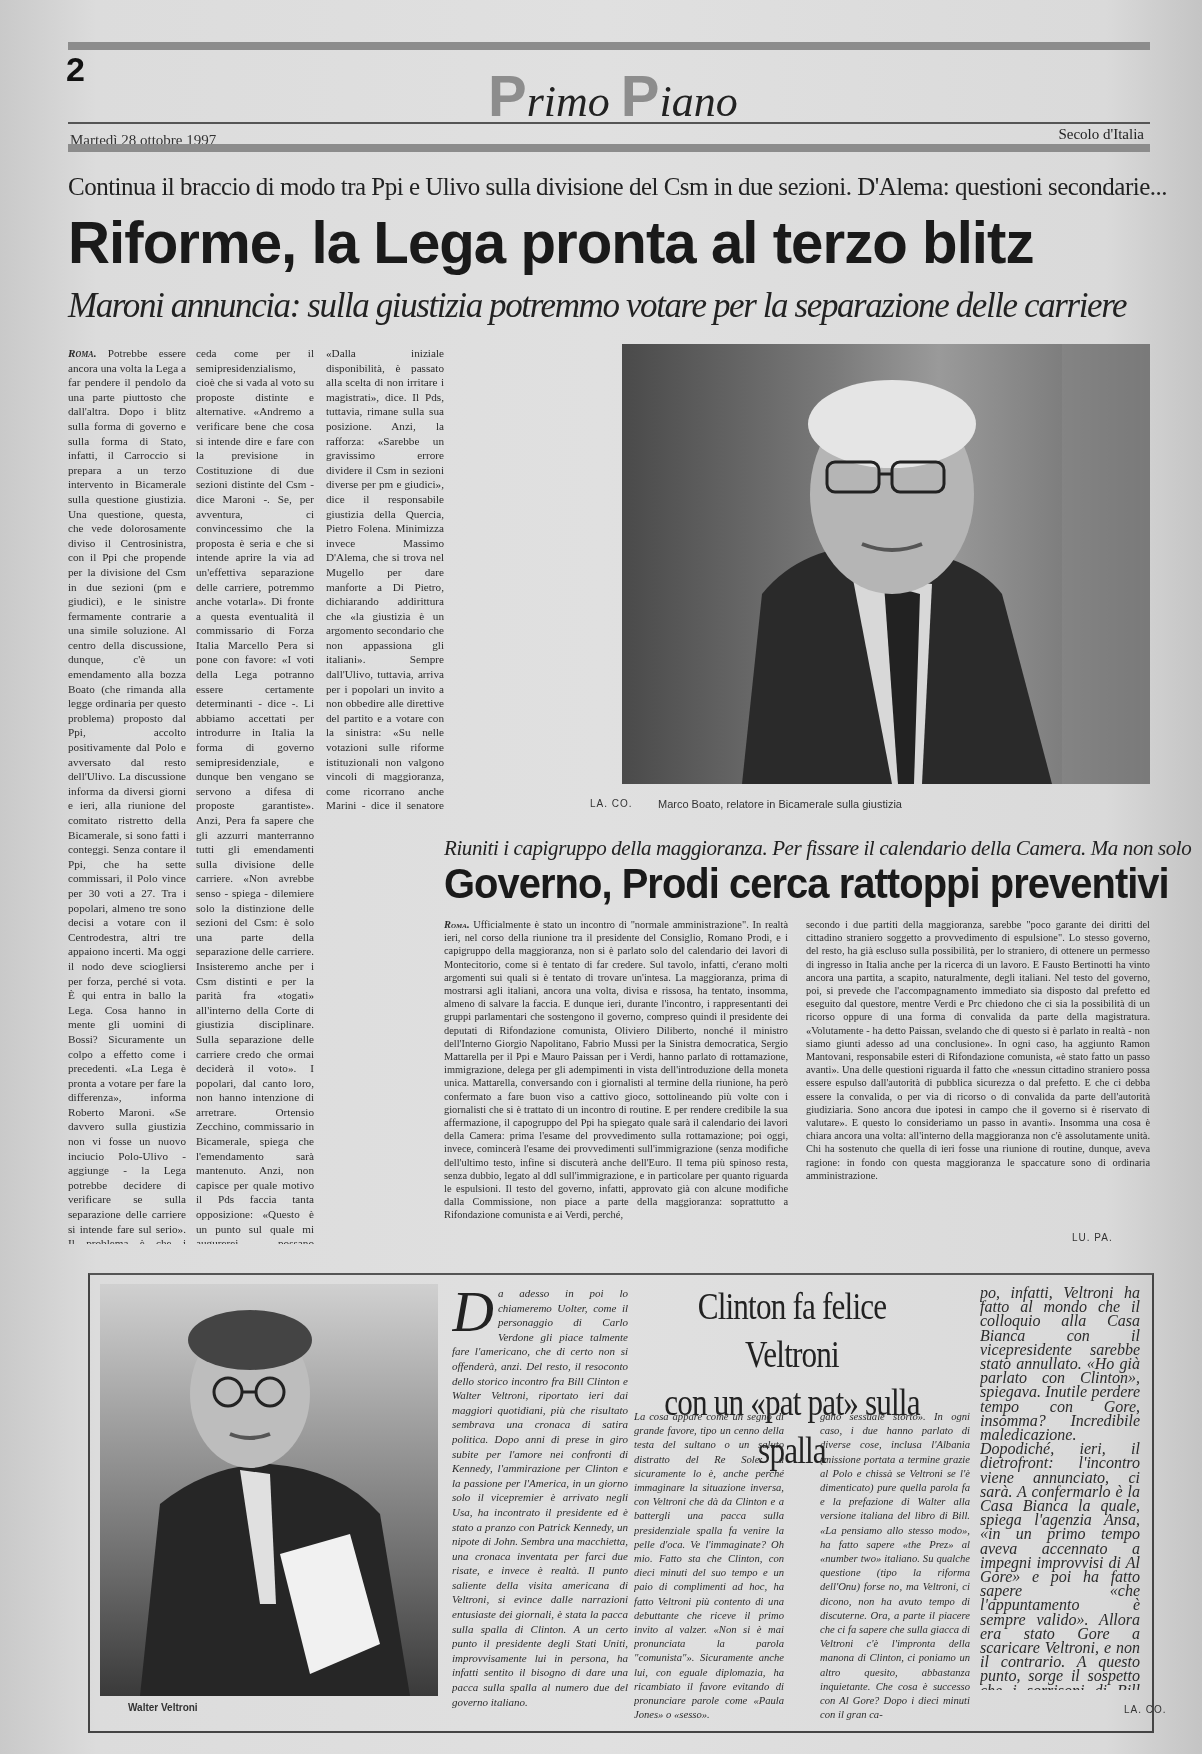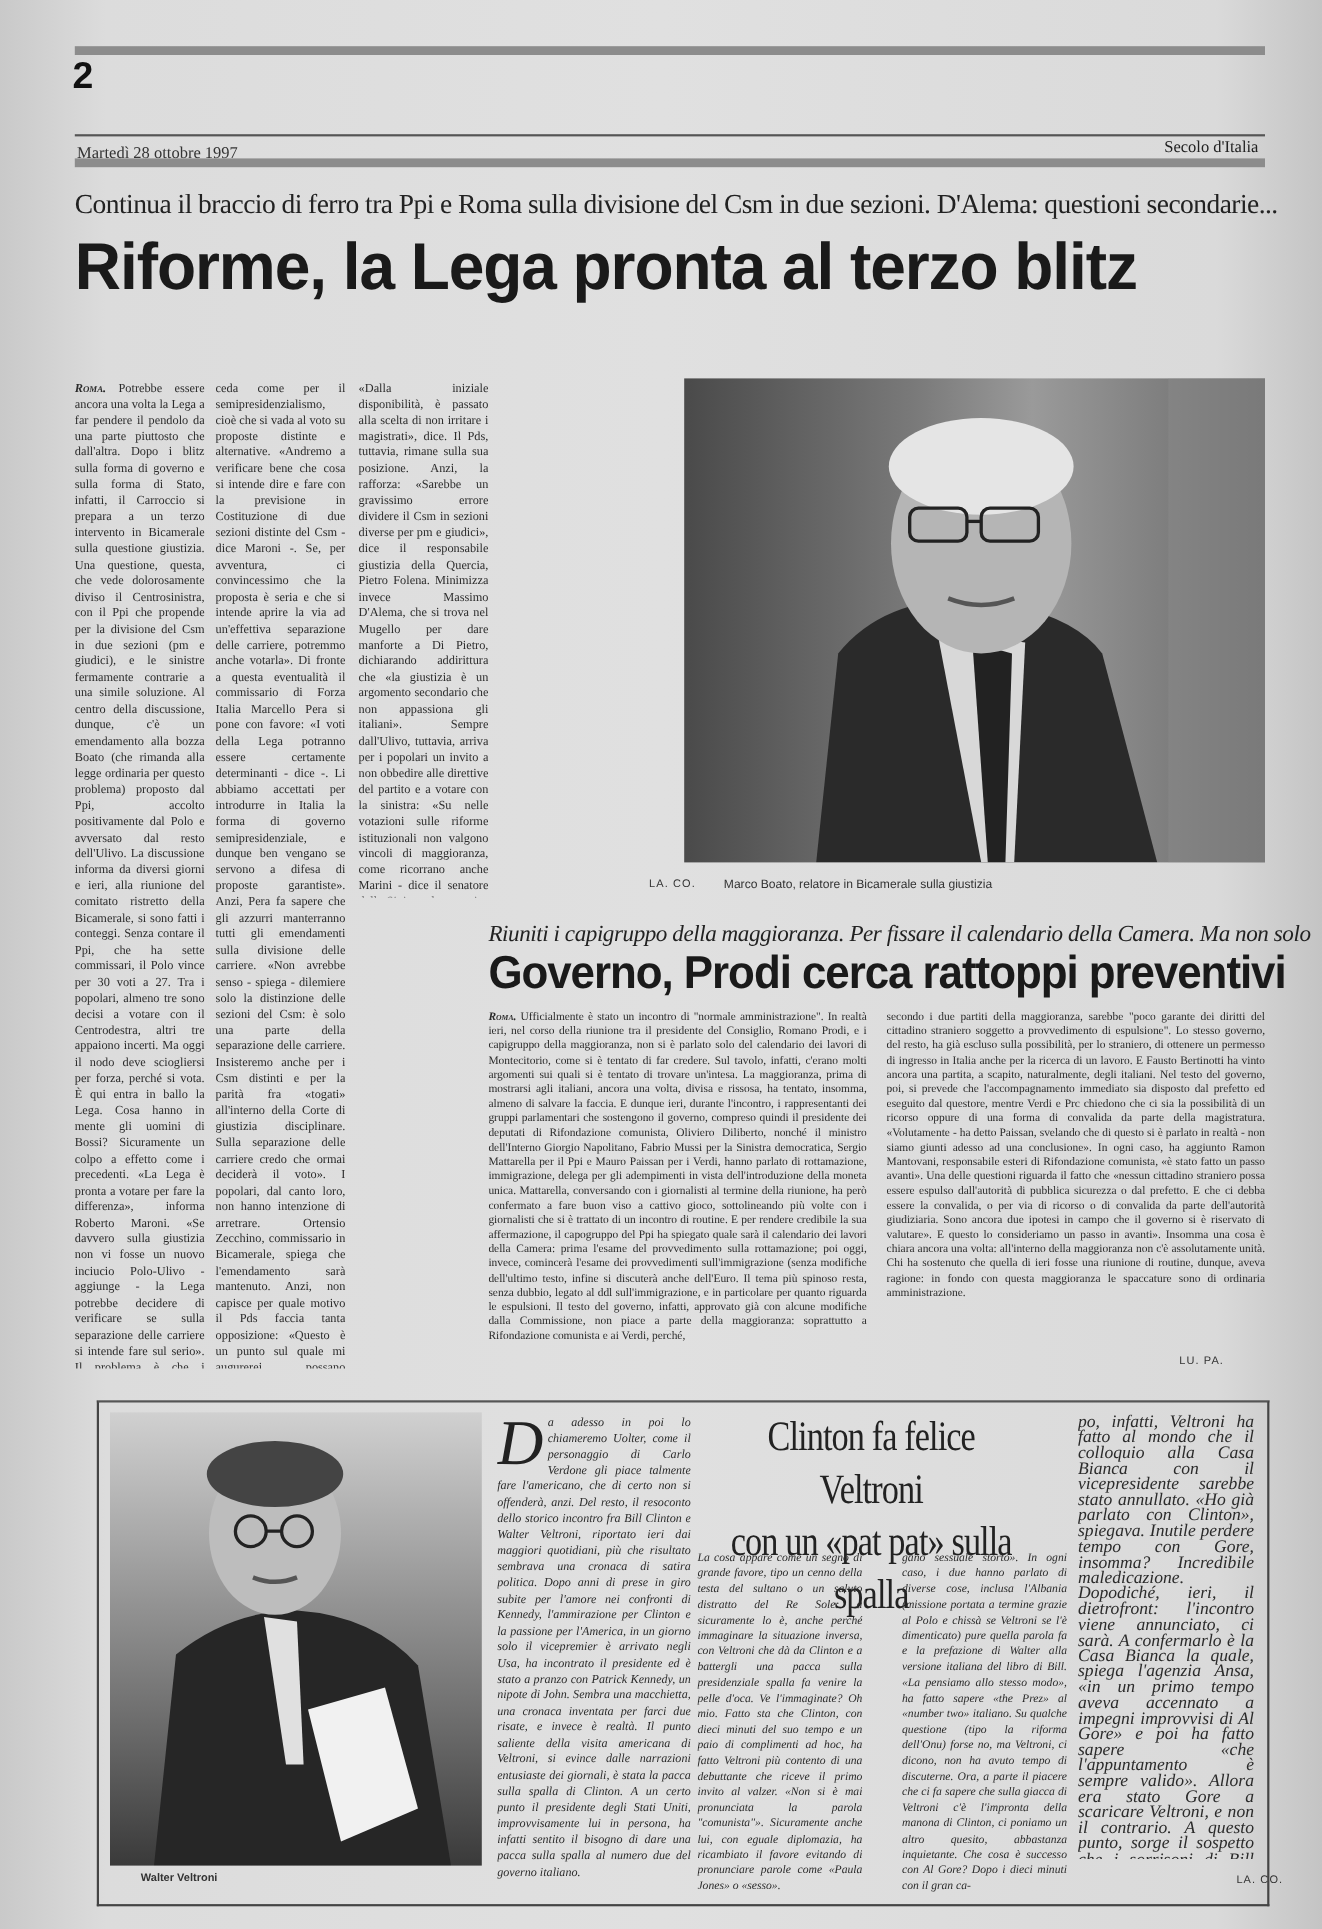--- a/index.html
+++ b/index.html
@@ -48,27 +48,31 @@
   .icol { font-style: italic; }
   svg.portrait { position: absolute; left: 0; top: 0; }
 </style>
 </head>
 <body>
 
 <div class="page">
 
   <div class="rule-thick" style="top:42px;"></div>
   <div class="page-num">2</div>
+  <div class="masthead">
+    <span class="cap">P</span><span>rimo </span><span class="cap">P</span><span>iano</span>
+  </div>
   <div class="rule-thin" style="top:122px;"></div>
   <div class="dateline">Martedì 28 ottobre 1997</div>
   <div class="paper-name">Secolo d'Italia</div>
   <div class="rule-thick" style="top:144px;"></div>
 
-  <div class="kicker">Continua il braccio di ferro tra Ppi e Roma sulla divisione del Csm in due sezioni. D'Alema: questioni secondarie...</div>
+  <div class="kicker">Continua il braccio di modo tra Ppi e Ulivo sulla divisione del Csm in due sezioni. D'Alema: questioni secondarie...</div>
   <div class="headline">Riforme, la Lega pronta al terzo blitz</div>
+  <div class="subhead">Maroni annuncia: sulla giustizia potremmo votare per la separazione delle carriere</div>
 
   <div class="col" style="left:68px; top:346px; width:118px; height:898px;">
     <span class="dl">Roma.</span>
     <span>Potrebbe essere ancora una volta la Lega a far pendere il pendolo da una parte piuttosto che dall'altra. Dopo i blitz sulla forma di governo e sulla forma di Stato, infatti, il Carroccio si prepara a un terzo intervento in Bicamerale sulla questione giustizia. Una questione, questa, che vede dolorosamente diviso il Centrosinistra, con il Ppi che propende per la divisione del Csm in due sezioni (pm e giudici), e le sinistre fermamente contrarie a una simile soluzione. Al centro della discussione, dunque, c'è un emendamento alla bozza Boato (che rimanda alla legge ordinaria per questo problema) proposto dal Ppi, accolto positivamente dal Polo e avversato dal resto dell'Ulivo. La discussione informa da diversi giorni e ieri, alla riunione del comitato ristretto della Bicamerale, si sono fatti i conteggi. Senza contare il Ppi, che ha sette commissari, il Polo vince per 30 voti a 27. Tra i popolari, almeno tre sono decisi a votare con il Centrodestra, altri tre appaiono incerti. Ma oggi il nodo deve sciogliersi per forza, perché si vota.
 È qui entra in ballo la Lega. Cosa hanno in mente gli uomini di Bossi? Sicuramente un colpo a effetto come i precedenti. «La Lega è pronta a votare per fare la differenza», informa Roberto Maroni. «Se davvero sulla giustizia non vi fosse un nuovo inciucio Polo-Ulivo - aggiunge - la Lega potrebbe decidere di verificare se sulla separazione delle carriere si intende fare sul serio».
 Il problema è che i leghisti hanno un progetto assurdo, del tutto fuori da qualunque discussione affrontata in sei mesi di commissione: vogliono far eleggere i pm dal popolo, come negli Stati Uniti. «Noi - dice il numero due del Carroccio - chiederemo il voto sui nostri emendamenti che non sono né per la finta separazione delle carriere del Roma-Polo, né per la radice la distinzione delle funzioni del Roma-Ulivo ma per l'elezione a suffragio universale e diretto dei pm. Credo che tutto finirà lì, perché di certo si metteranno d'accordo, impauriti dall'annuncio arrivo a Roma di Bossi».
 Ma c'è la possibilità che si pro-</span>
   </div>
   <div class="col" style="left:196px; top:346px; width:118px; height:898px;">
     <span>ceda come per il semipresidenzialismo, cioè che si vada al voto su proposte distinte e alternative. «Andremo a verificare bene che cosa si intende dire e fare con la previsione in Costituzione di due sezioni distinte del Csm - dice Maroni -. Se, per avventura, ci convincessimo che la proposta è seria e che si intende aprire la via ad un'effettiva separazione delle carriere, potremmo anche votarla». Di fronte a questa eventualità il commissario di Forza Italia Marcello Pera si pone con favore: «I voti della Lega potranno essere certamente determinanti - dice -. Li abbiamo accettati per introdurre in Italia la forma di governo semipresidenziale, e dunque ben vengano se servono a difesa di proposte garantiste». Anzi, Pera fa sapere che gli azzurri manterranno tutti gli emendamenti sulla divisione delle carriere. «Non avrebbe senso - spiega - dilemiere solo la distinzione delle sezioni del Csm: è solo una parte della separazione delle carriere. Insisteremo anche per i Csm distinti e per la parità fra «togati» all'interno della Corte di giustizia disciplinare. Sulla separazione delle carriere credo che ormai deciderà il voto».

